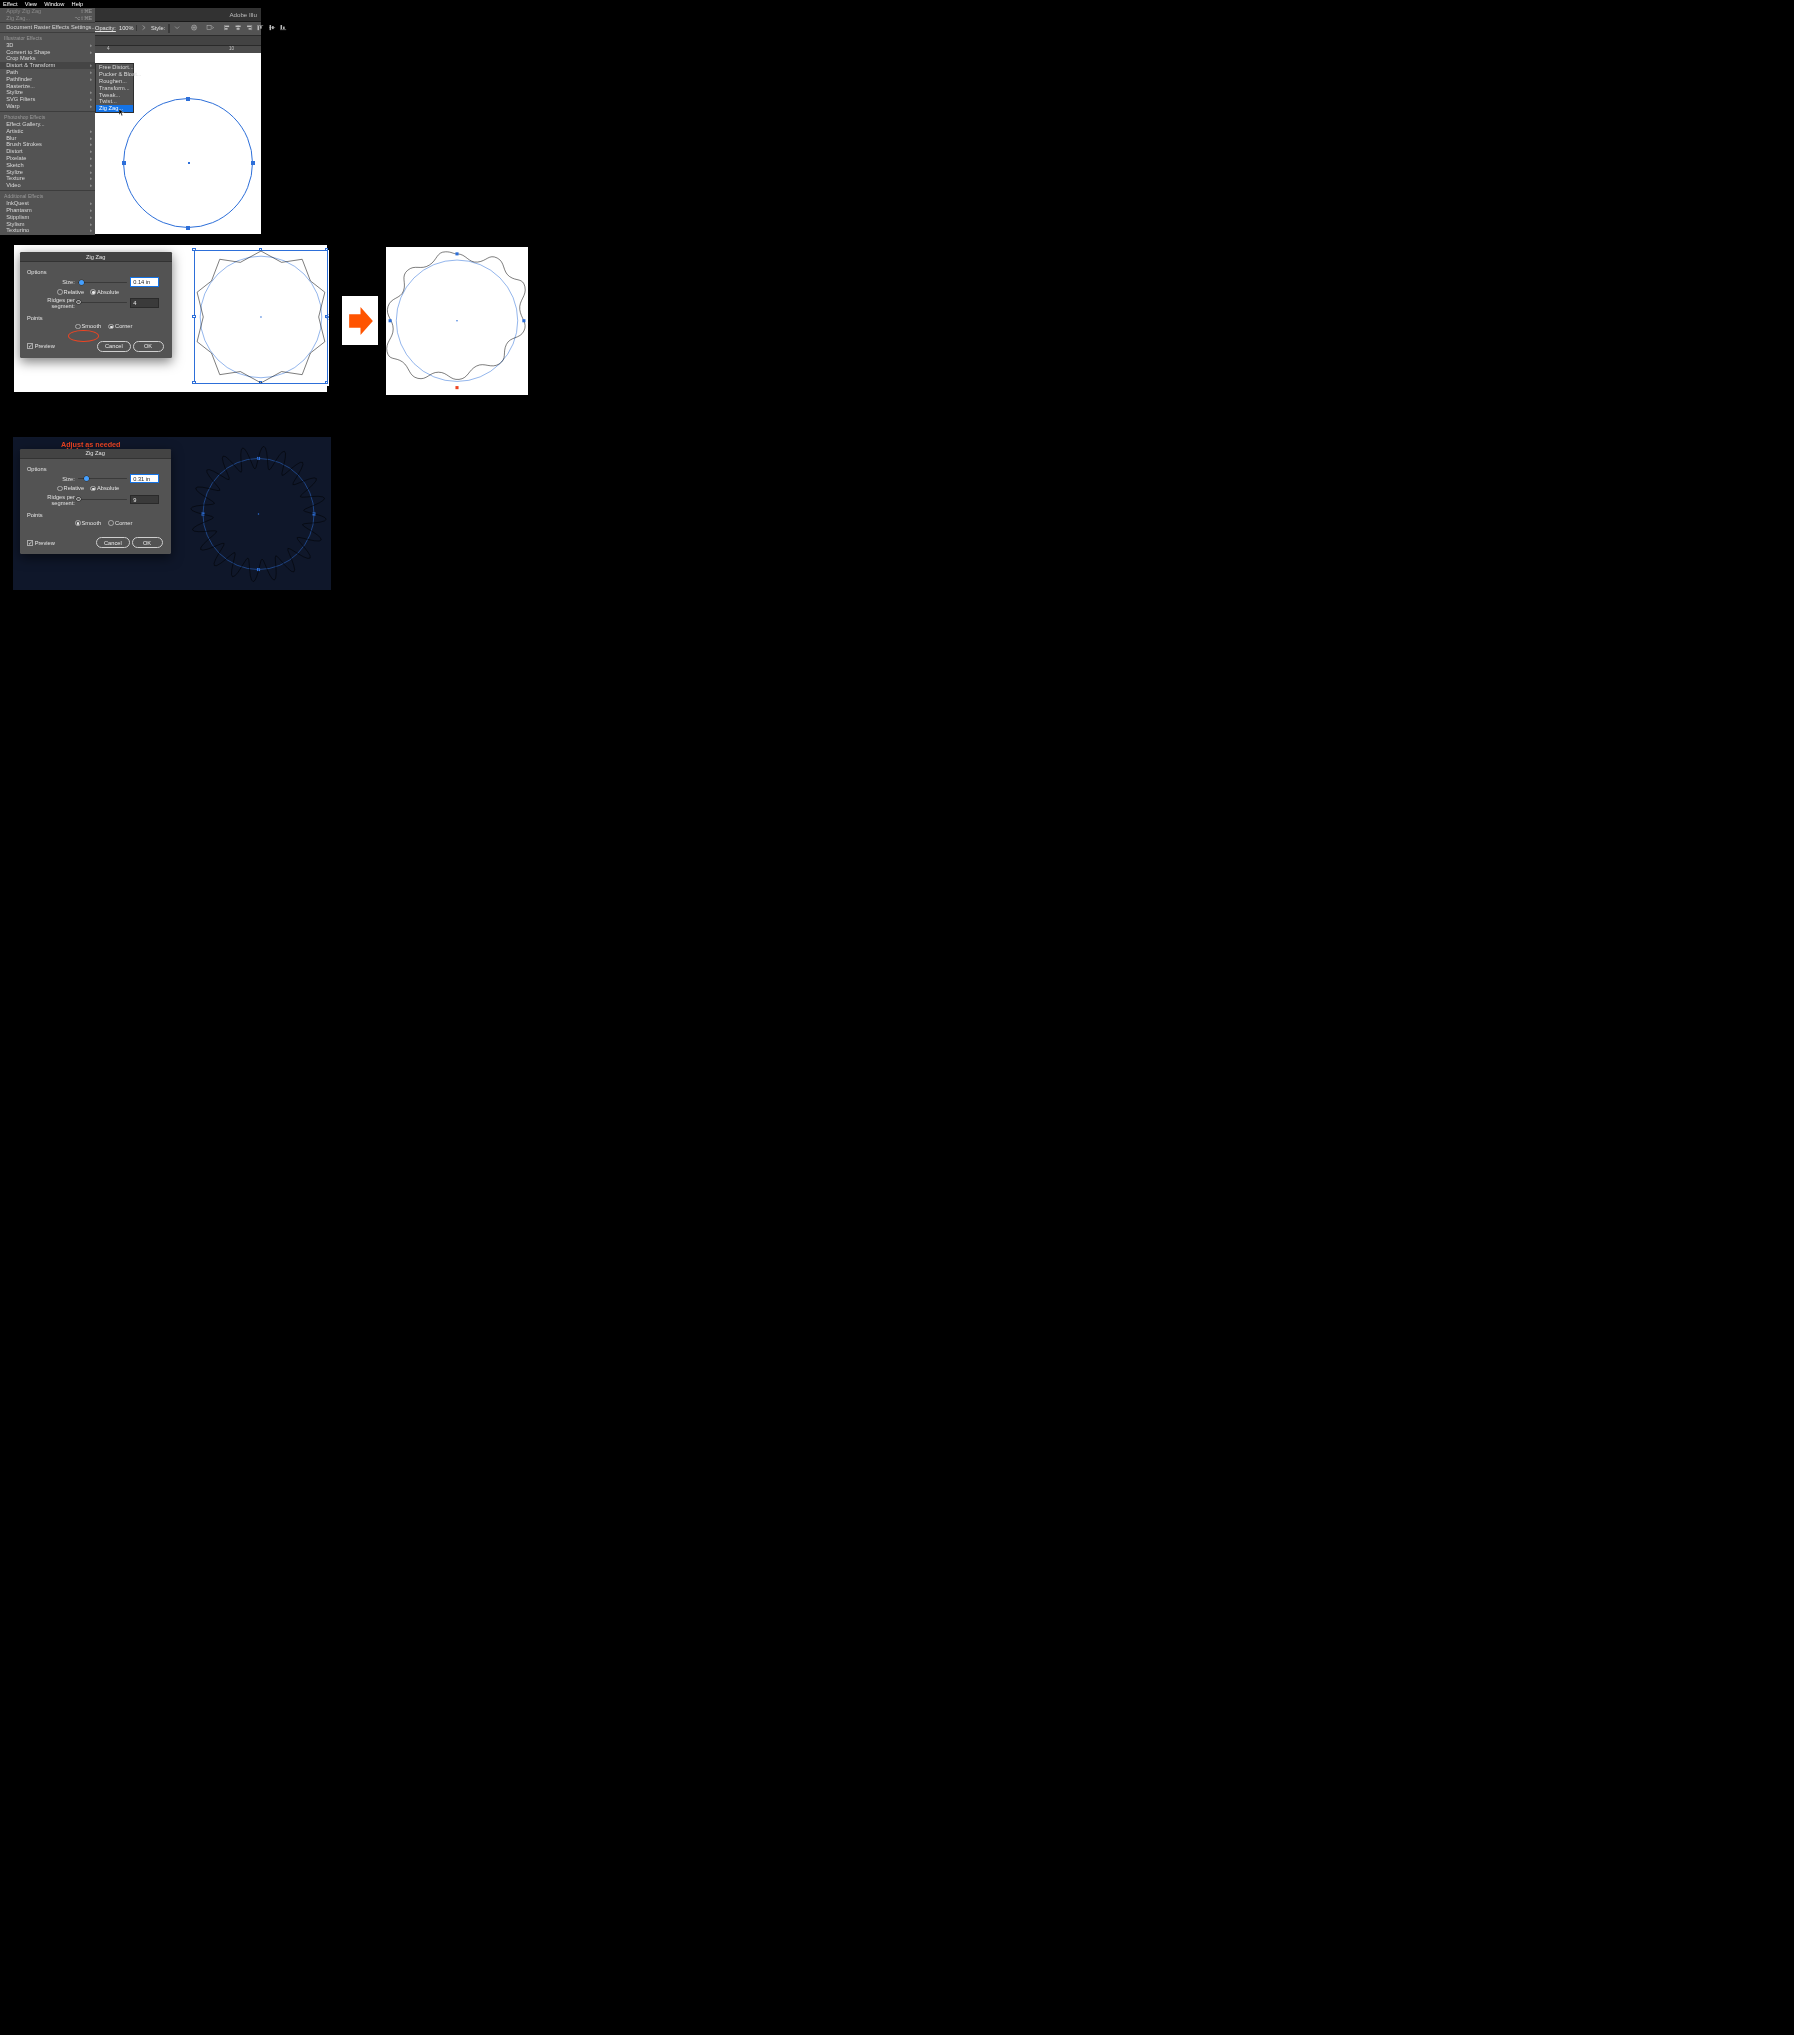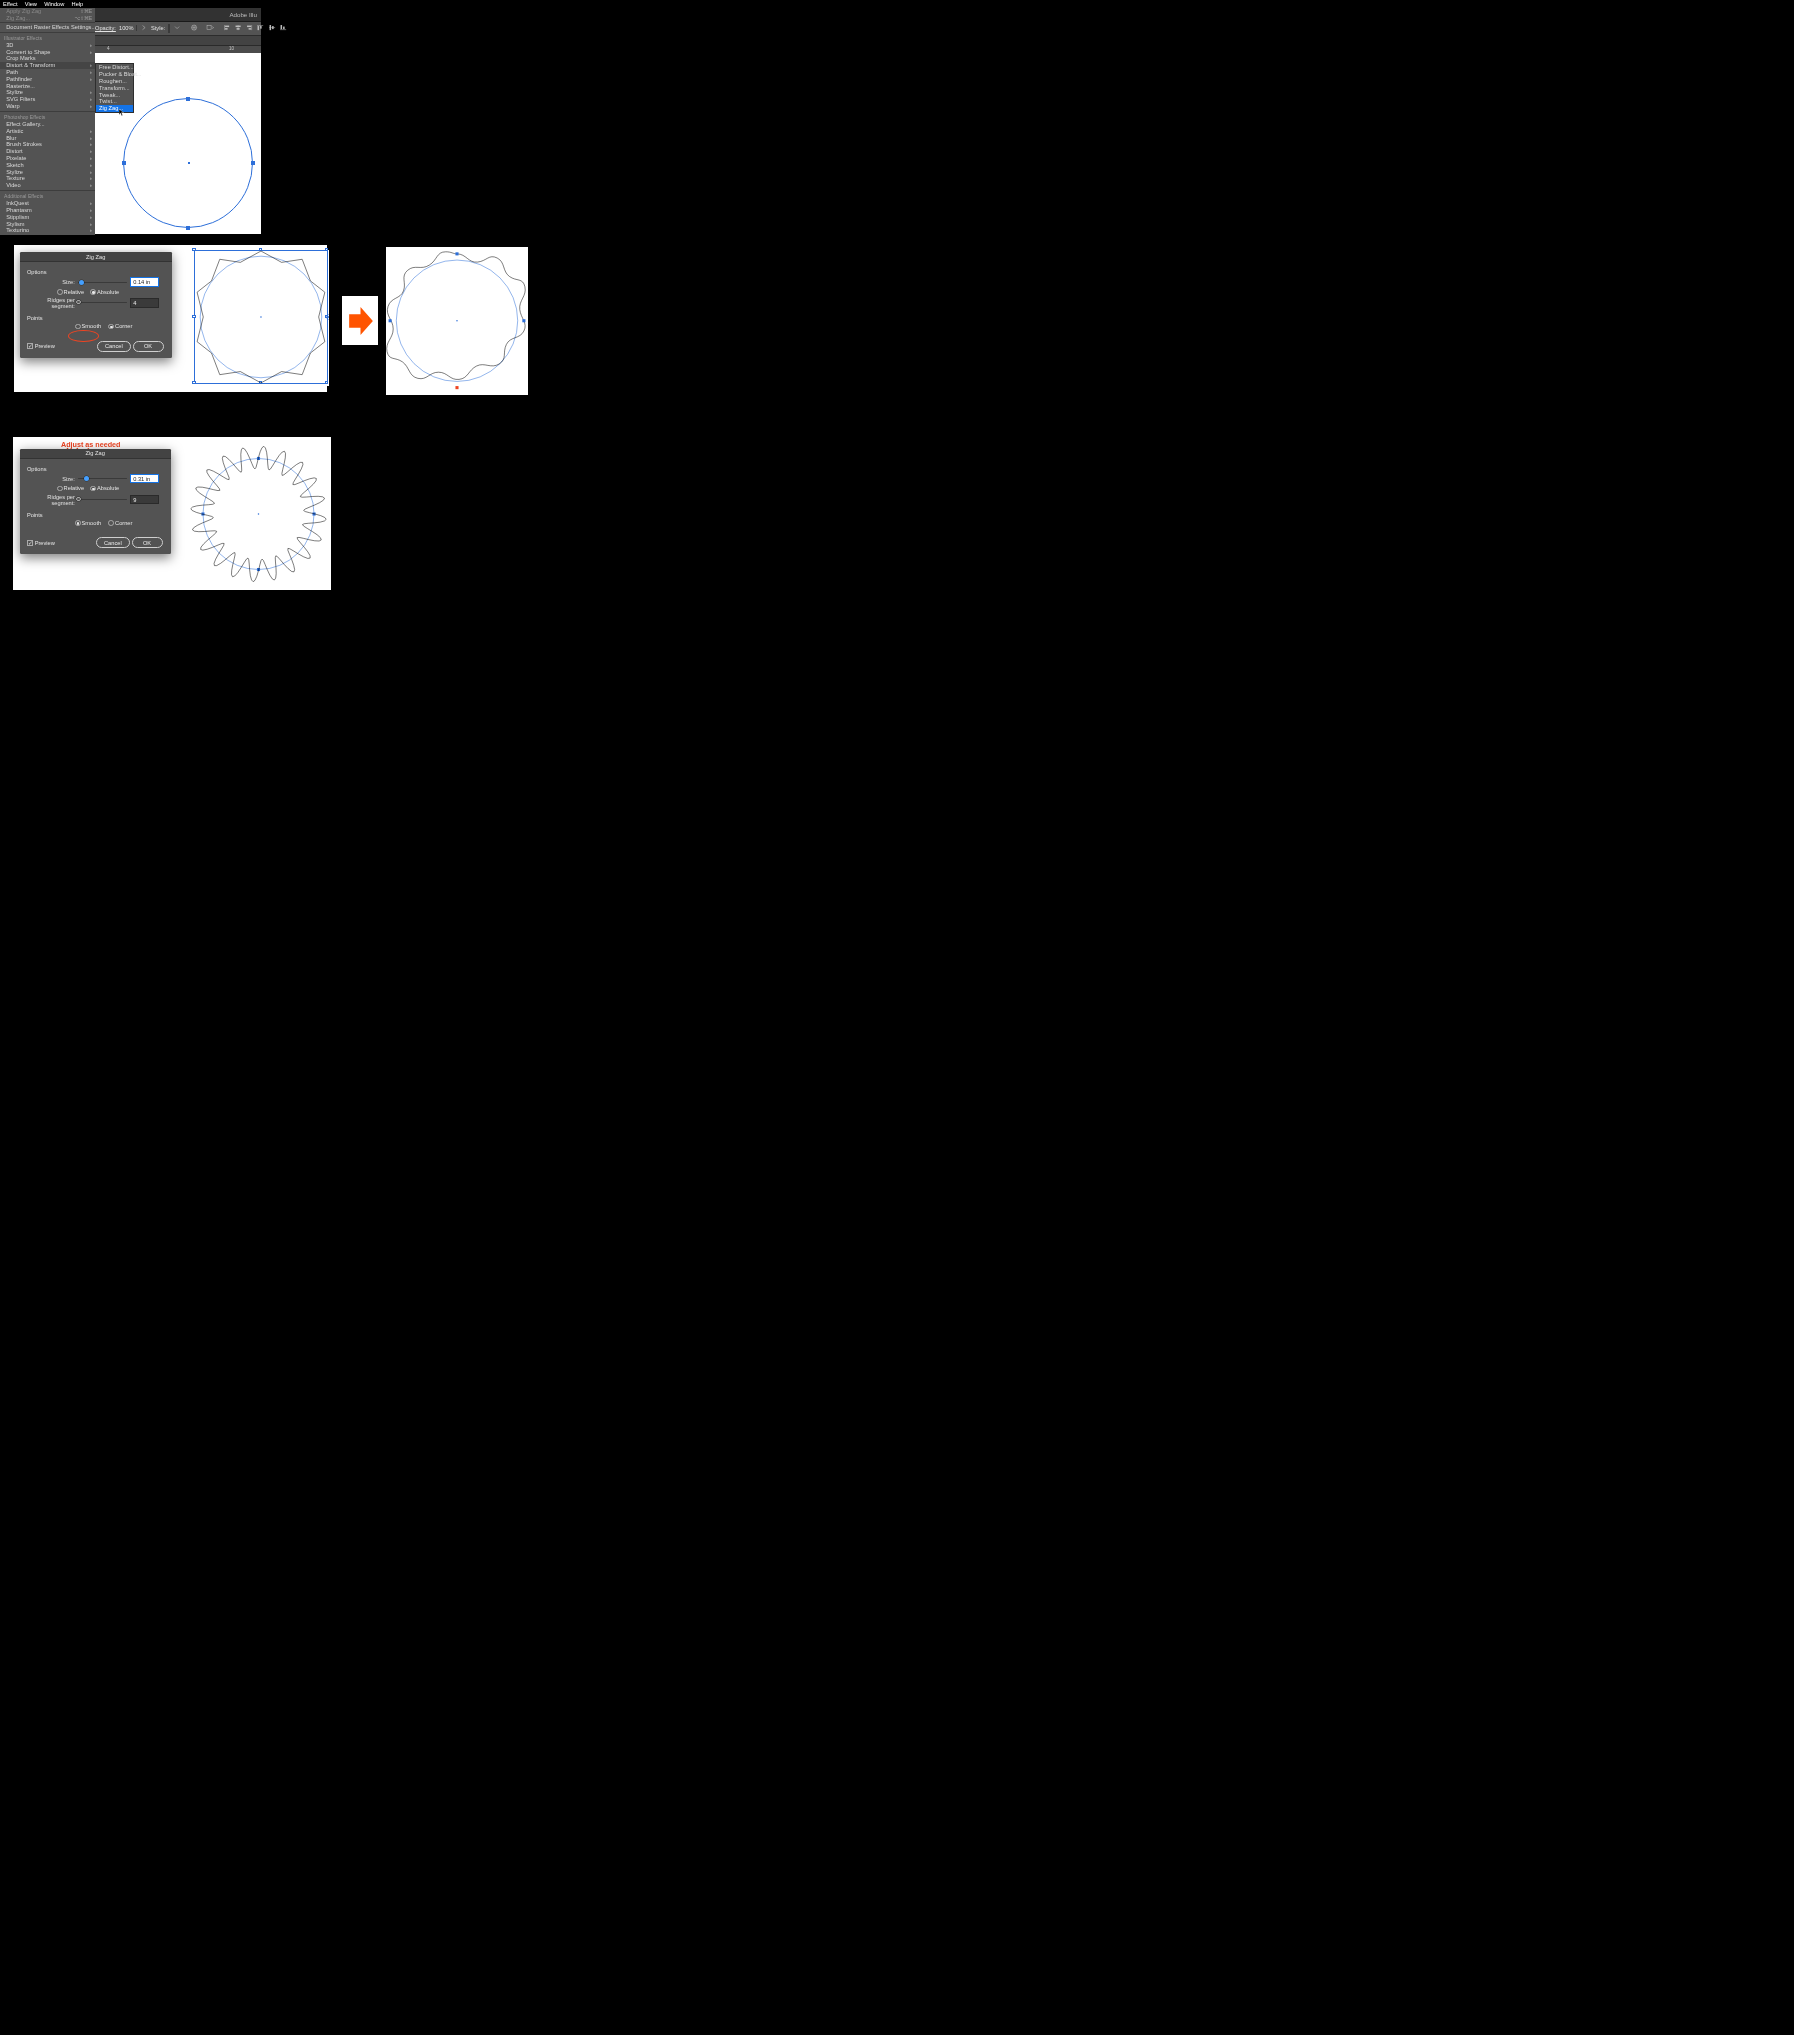--- a/index.html
+++ b/index.html
@@ -220,21 +220,21 @@
   .bigarrow {
     position:absolute; left:342px; top:296px;
     width:36px; height:49px; background:#fff;
     display:flex; align-items:center; justify-content:center;
   }
   .bigarrow svg { width:27px; height:32px; }
   
   
   .panel3-wrap {
     position:absolute; left:13px; top:437px;
-    width:318px; height:153px; background:#ffffff;
+    width:318px; height:153px; background:#0f172a;
   }
   .anno {
     position:absolute; color:#ee4422; font-weight:bold; font-size:7.2px;
   }
   .redarrow { position:absolute; }
   .redarrow svg { overflow:visible; }
   
   .container { position:relative; width:534px; height:600px; }
 </style>
 </head>

